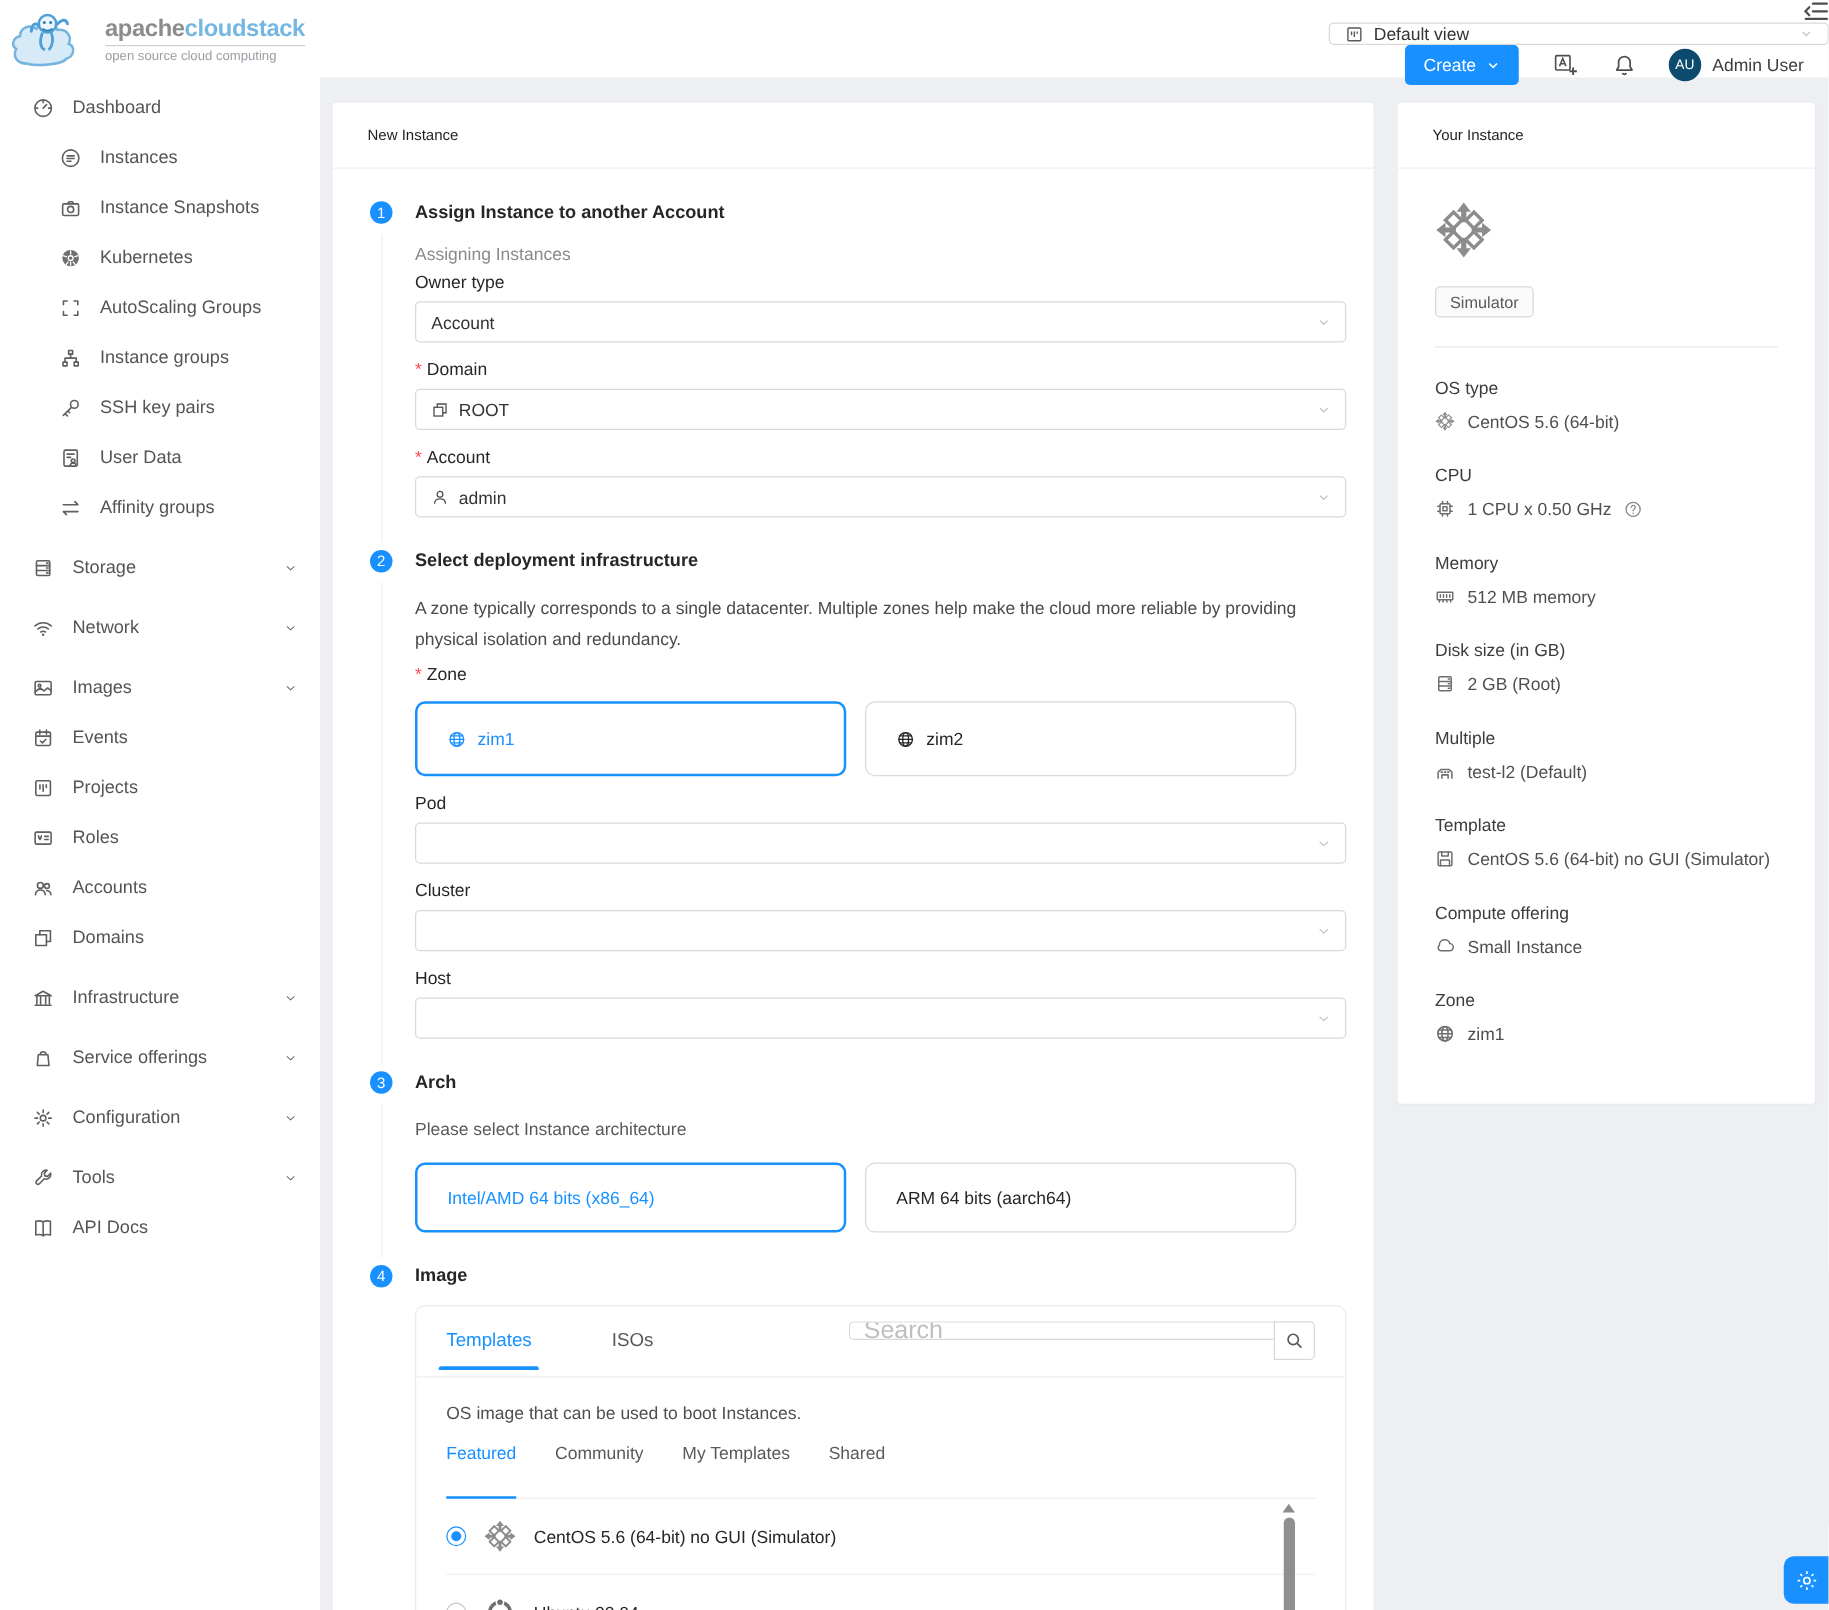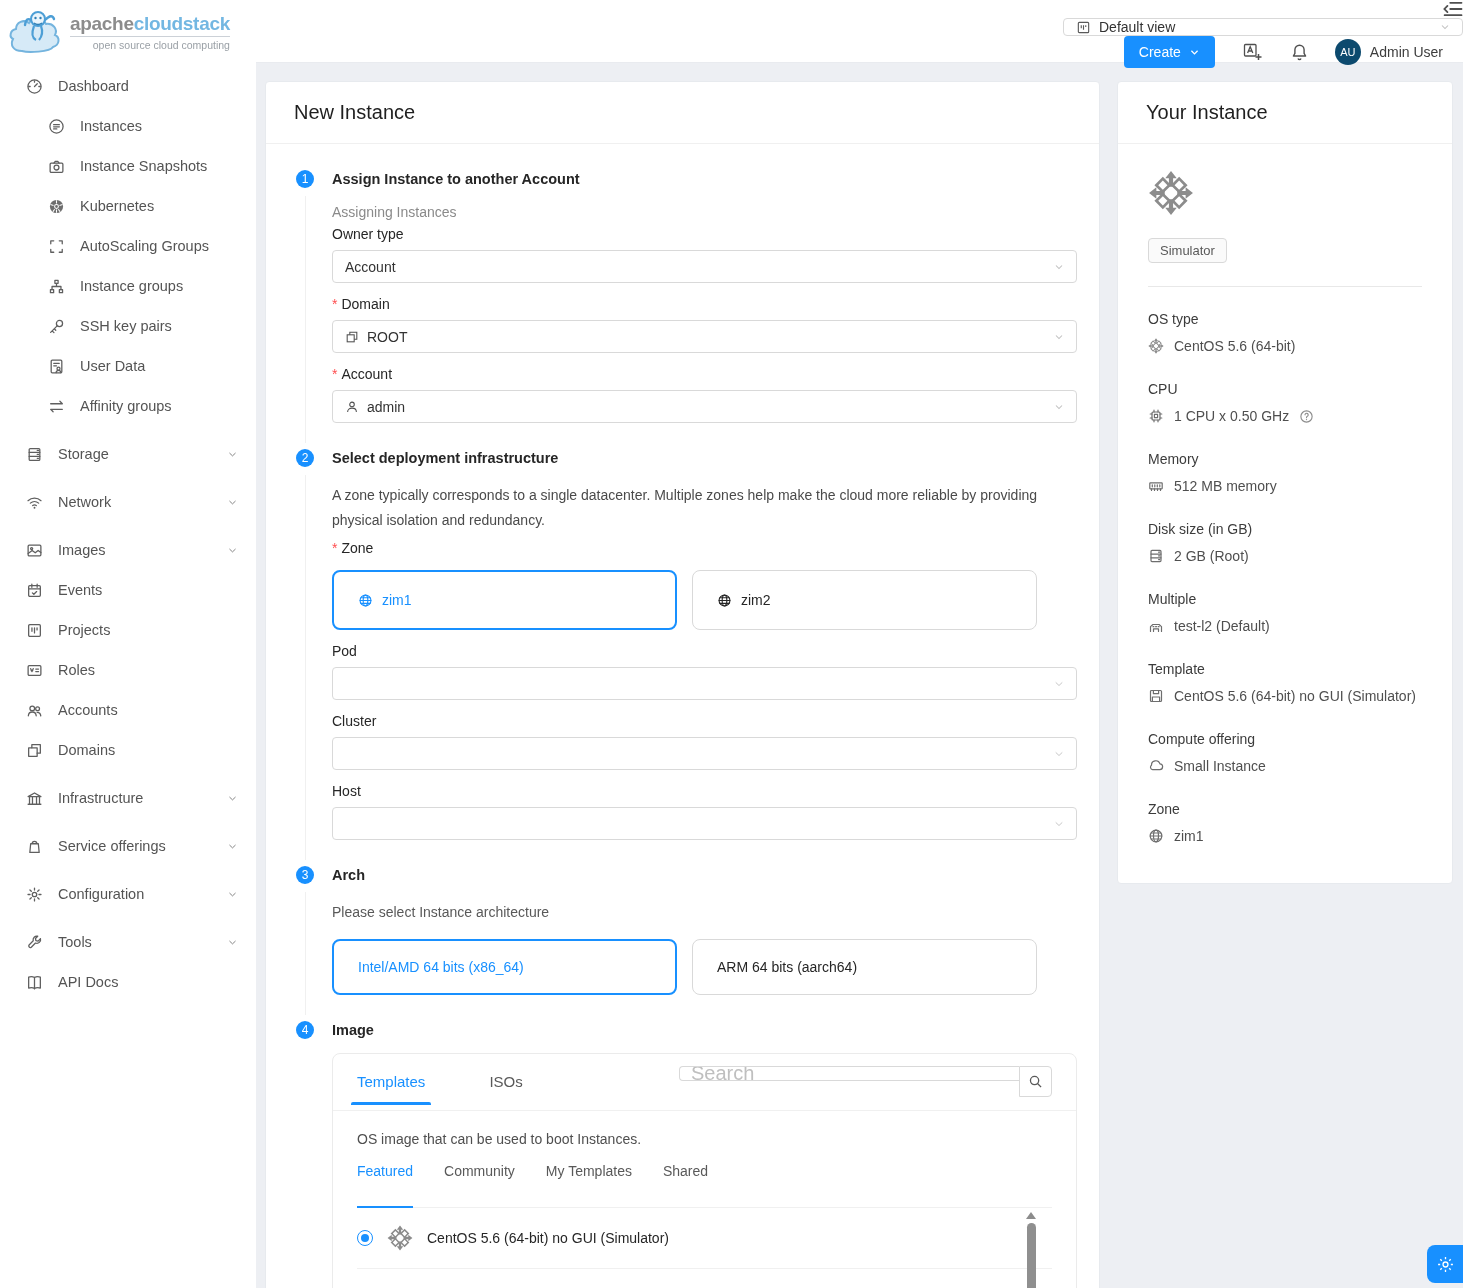--- a/index.html
+++ b/index.html
@@ -2,21 +2,21 @@
 <html><head>
 <meta charset="utf-8">
 <style>
   * { box-sizing: border-box; margin: 0; padding: 0; }
   html,body { width:1463px; height:1288px; }
   body { font-family:"Liberation Sans", sans-serif; font-size:14px; color:#383838; }
   #screen { position:relative; width:1463px; height:1288px; background:#edeff3; overflow:hidden; }
 
   
   .sidebar { position:absolute; left:0; top:0; width:256px; height:1288px; background:#fff; z-index:3; }
-  .logo { display:flex; align-items:center; gap:6px; height:64px; padding-left:8px; cursor:pointer;text-align:right; }
+  .logo { display:flex; align-items:center; gap:20px; height:64px; padding-left:8px; cursor:pointer; }
   .logo-title { font-size:19px; font-weight:bold; letter-spacing:-0.3px; }
   .lt-gray { color:#8c8c8c; } .lt-blue { color:#73b7e2; }
   .logo-sub { font-size:10.5px; color:#9aa0a6; border-top:1px solid #ccd1d7; padding-top:2px; margin-top:1px; }
   nav { padding-top:2px; }
   .nav-item { display:flex; align-items:center; height:40px; padding:0 18px 0 26px; color:#545454; font-size:14.5px; cursor:pointer; }
   .nav-item .nv-ico { width:17px; height:17px; margin-right:15px; color:#5f5f5f; display:inline-flex; }
   .nav-item.sub { padding-left:48px; }
   .nav-item.grp { margin-top:8px; }
   .nav-item .caret { margin-left:auto; color:#6b6b6b; display:inline-flex; }
   .nv-ico svg, .caret svg { width:100%; height:100%; }
@@ -34,21 +34,21 @@
   .create-btn .cb-chev { width:11px; height:11px; display:inline-flex; }
   .tb-ico { width:19px; height:19px; color:#4f4f4f; margin-left:28px; cursor:pointer; display:inline-flex; }
   .tb-ico svg { width:100%; height:100%; }
   .avatar { width:26px; height:26px; border-radius:50%; background:#0c4a6e; color:#fff; font-size:11px; display:flex; align-items:center; justify-content:center; margin-left:26px; cursor:pointer; }
   .username { margin-left:9px; color:#3d3d3d; cursor:pointer; }
 
   
   .card { position:absolute; background:#fff; border:1px solid #e7eaee; border-radius:4px; }
   .main-card { left:265px; top:81px; width:835px; height:1260px; }
   .side-card { left:1117px; top:81px; width:336px; height:803px; }
-  .card-head { padding:19px 28px; font-size:20px; color:#1f1f1f; border-bottom:1px solid #f0f0f0; }
+  .card-head { padding:19px 28px; font-size:12px; color:#1f1f1f; border-bottom:1px solid #f0f0f0; }
 
   
   .steps { padding:26px 22px 0 30px; }
   .step { position:relative; padding-left:36px; margin-bottom:26px; }
   .step:not(:last-child)::before { content:""; position:absolute; left:8.5px; top:26px; bottom:-20px; border-left:1px solid #f0f0f0; }
   .badge { position:absolute; left:0; top:0; width:18px; height:18px; border-radius:50%; background:#1890ff; color:#fff; font-size:12px; display:flex; align-items:center; justify-content:center; }
   .step-title { font-size:14.5px; font-weight:bold; color:#262626; line-height:18px; }
   .helper { color:#8a8a8a; margin-top:16px; }
   .desc { color:#4a4a4a; margin-top:16px; max-width:720px; line-height:1.75; }
   .f-label { color:#262626; margin:13px 0 8px; }

